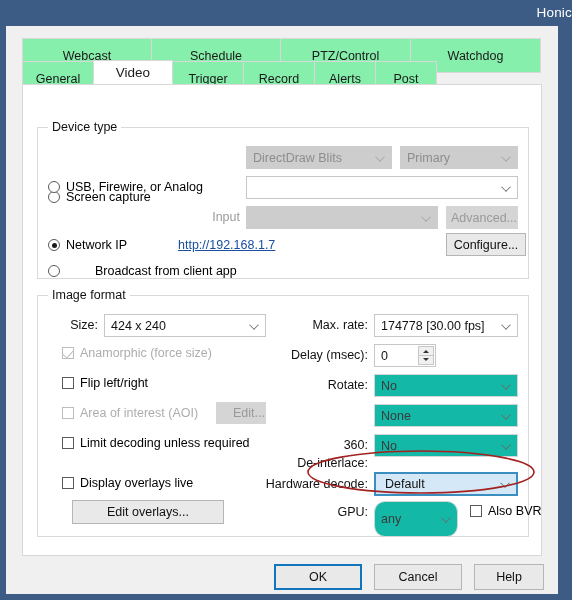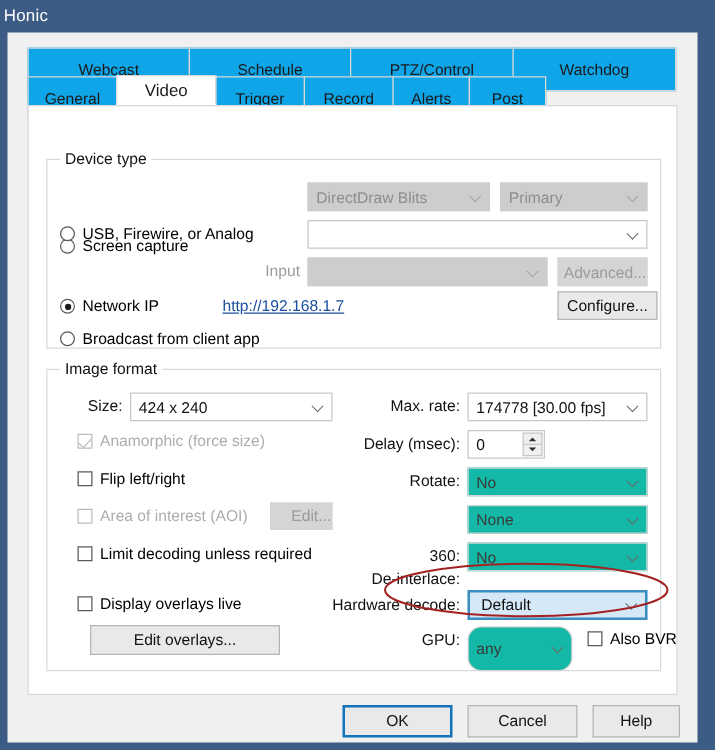--- a/index.html
+++ b/index.html
@@ -14,34 +14,34 @@
   }
 
   
   #window {
     position: absolute; left:0; top:0; width:572px; height:600px;
     background:#3d5c85;
   }
   #titlebar {
     position:absolute; left:0; top:0; width:572px; height:26px;
     color:#ffffff; font-size:13.5px; line-height:26px;
-    padding-left:3px; letter-spacing:.2px;
+    padding-left:3px; letter-spacing:.2px;text-align:right;
   }
   #dialog-body {
     position:absolute; left:6px; top:26px; width:552px; height:568px;
     background:#f0f0f0;
   }
 
   
   #tabstrip { position:absolute; left:16px; top:12px; width:520px; height:46px; }
   .tabrow { position:absolute; left:0; width:520px; height:23px; display:flex; }
   .tabrow.r1 { top:0; }
   .tabrow.r2 { top:23px; }
   .tab {
-    background:#0ea5e9;
+    background:#86efac;
     border:1px solid #d8d8d8;
     border-bottom:none;
     display:flex; align-items:center; justify-content:center;
     font-size:12.5px; color:#1a1a1a;
     margin-right:-1px;
     height:35px;
     cursor:default;
     white-space:nowrap;
   }
   .tabrow.r1 .tab { border-bottom:1px solid #d8d8d8; }
@@ -244,21 +244,21 @@
 
         <div class="radio checked" style="left:10px; top:110px;">
           <span class="dot"></span>
           <span>Network IP</span>
         </div>
         <div class="link" style="left:140px; top:110px;">http://192.168.1.7</div>
         <div class="btn" style="left:408px; top:105px; width:80px; height:23px;">
           <span>Configure...</span>
         </div>
 
-        <div class="radio" style="left:10px; top:136px;">
+        <div class="radio" style="left:10px; top:136px;gap:29px;">
           <span class="dot"></span>
           <span>Broadcast from client app</span>
         </div>
       </div>
 
       <div class="groupbox" id="grp-image">
         <div class="grouptitle">Image format</div>
 
         <div class="lbl" style="left:18px; top:22px; width:42px; text-align:right;">Size:</div>
         <div class="combo" style="left:66px; top:18px; width:162px; height:23px;">

